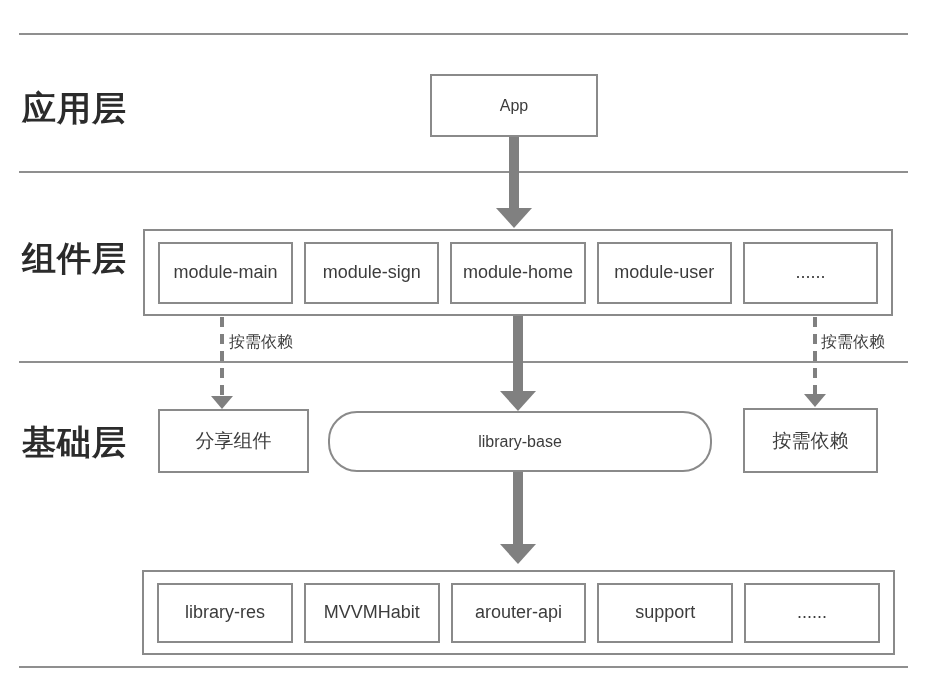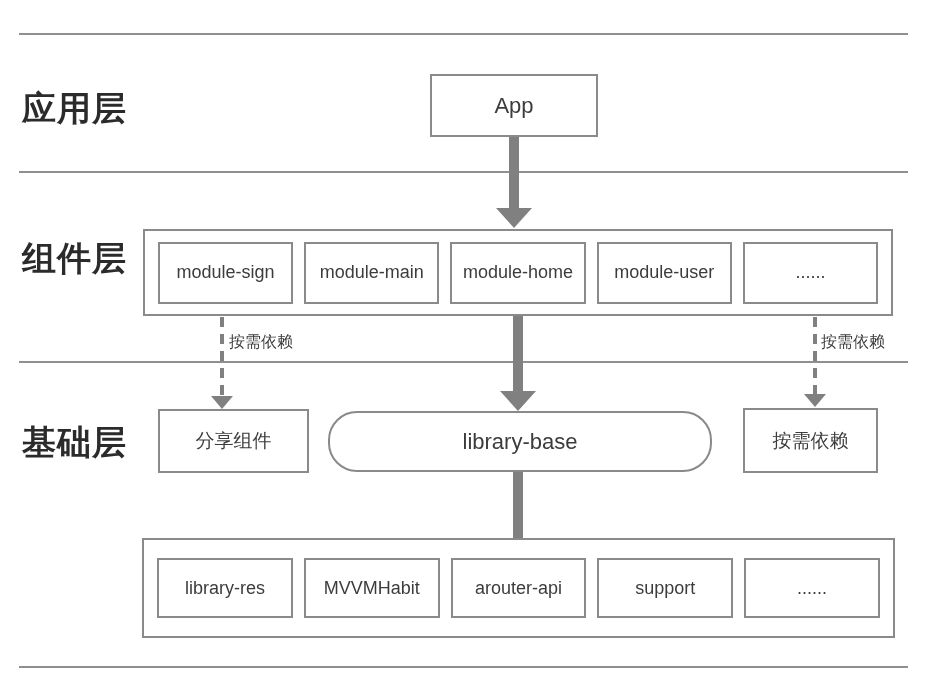--- a/index.html
+++ b/index.html
@@ -44,42 +44,42 @@
   .lbl-base { top: 420px; }
 
   
   .node {
     position: absolute;
     border: 2px solid #8a8a8a;
     background: #ffffff;
     display: flex;
     align-items: center;
     justify-content: center;
-    font-size: 22px;
+    font-size: 16px;
     color: #3c3c3c;
     box-sizing: border-box;
     text-align: center;
   }
   .cjk { font-size: 19px; }
 
   .app-box { left: 430px; top: 74px; width: 168px; height: 63px; }
 
   
   .group {
     position: absolute;
     border: 2px solid #8a8a8a;
     background: #ffffff;
     box-sizing: border-box;
     display: flex;
     align-items: center;
     gap: 11px;
     padding: 0 13px;
   }
   .group-comp   { left: 143px; top: 229px; width: 750px; height: 87px; }
-  .group-bottom { left: 142px; top: 538px; width: 753px; height: 100px; }
+  .group-bottom { left: 142px; top: 570px; width: 753px; height: 85px; }
   .group .node-inner {
     flex: 1;
     height: 62px;
     border: 2px solid #8a8a8a;
     background: #ffffff;
     display: flex;
     align-items: center;
     justify-content: center;
     font-size: 18px;
     color: #3c3c3c;
@@ -158,22 +158,22 @@
   <div class="layer-label lbl-app">应用层</div>
   <div class="layer-label lbl-comp">组件层</div>
   <div class="layer-label lbl-base">基础层</div>
 
   <div class="node app-box">App</div>
 
   <div class="arrow-shaft a1-shaft"></div>
   <div class="arrow-head a1-head"></div>
 
   <div class="group group-comp">
+    <div class="node-inner">module-main</div>
     <div class="node-inner">module-sign</div>
-    <div class="node-inner">module-main</div>
     <div class="node-inner">module-home</div>
     <div class="node-inner">module-user</div>
     <div class="node-inner">......</div>
   </div>
 
   <div class="dash-line dl-line"></div>
   <div class="dash-head dl-head"></div>
   <div class="on-demand od-left">按需依赖</div>
 
   <div class="dash-line dr-line"></div>

